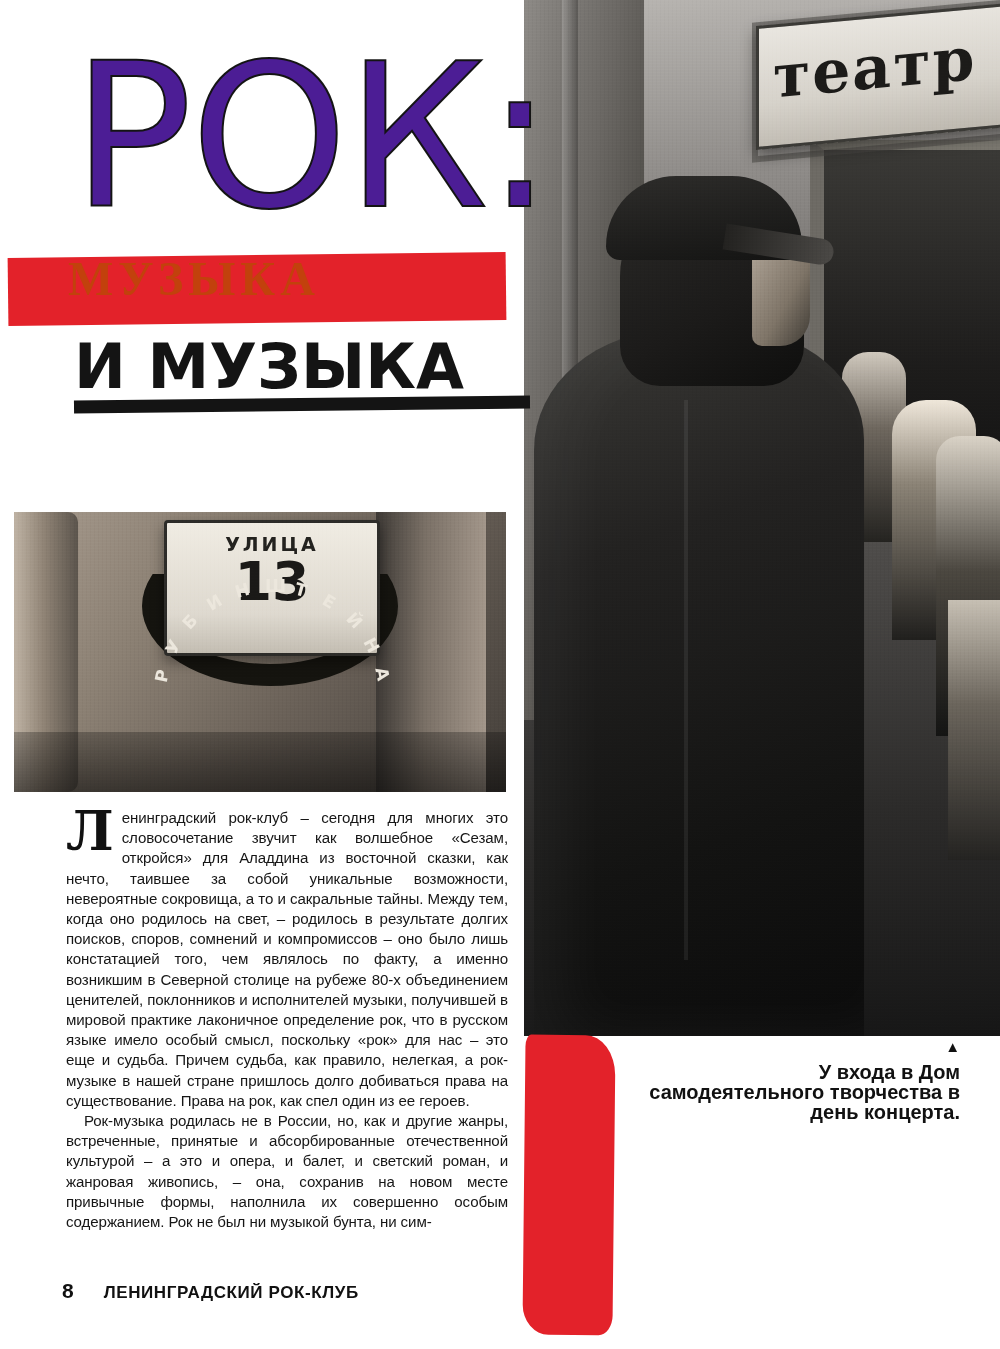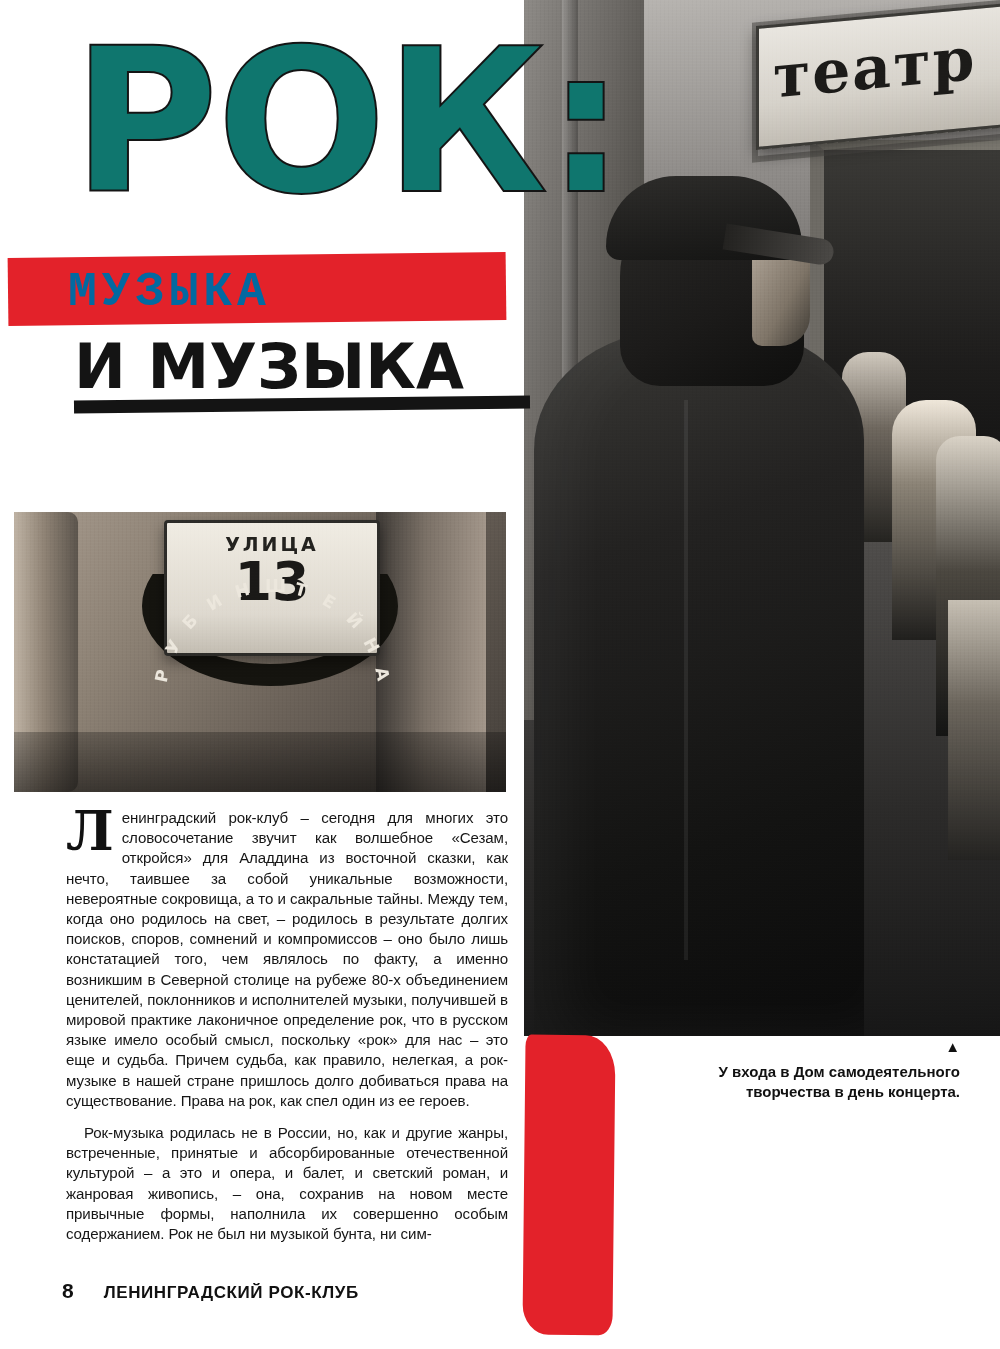--- a/index.html
+++ b/index.html
@@ -157,44 +157,44 @@
   }
 
   
   .title-wrap {
     position: absolute;
     left: 0; top: 0;
     width: 530px; height: 430px;
   }
   .title-rock {
     position: absolute;
-    left: 72px; top: 40px;
+    left: 72px; top: 55px;
     font-family: "DejaVu Sans", sans-serif;
-    font-weight: 700;
+    font-weight: 400;
     font-size: 200px;
     line-height: .82;
     letter-spacing: -2px;
-    color: #0f766e;
+    color: #4c1d95;
     -webkit-text-stroke: 2px #141414;
   }
   .red-bar {
     position: absolute;
     left: 8px; top: 255px;
     width: 498px; height: 68px;
     background: #e3222a;
     transform: rotate(-.7deg);
   }
   .title-muz {
     position: absolute;
-    left: 68px; top: 265px;
-    font-family: Liberation Mono, monospace;
+    left: 68px; top: 251px;
+    font-family: Liberation Serif, serif;
     font-weight: 700;
     font-size: 48px;
     letter-spacing: 5px;
-    color: #0369a1;
+    color: #c2410c;
   }
   .title-sud {
     position: absolute;
     left: 74px; top: 330px;
     font-family: "DejaVu Sans", sans-serif;
     font-weight: 700;
     font-size: 62px;
     letter-spacing: 0px;
     color: #141414;
   }
@@ -290,21 +290,21 @@
   }
   .article p {
     margin: 0;
     font-family: "Liberation Sans", sans-serif;
     font-size: 15.1px;
     line-height: 20.2px;
     text-align: justify;
     color: #161616;
     letter-spacing: -0.1px;
   }
-  .article p + p { text-indent: 18px; margin-top: 12px; }
+  .article p + p { text-indent: 18px; margin-top: 0; }
   .dropcap {
     float: left;
     font-family: "DejaVu Serif", serif;
     font-size: 54px;
     line-height: 42px;
     font-weight: 700;
     padding: 2px 8px 0 0;
     color: #111;
   }
 
@@ -317,21 +317,21 @@
   }
   .caption-arrow {
     font-size: 15px;
     line-height: 14px;
     color: #111;
     margin-bottom: 8px;
   }
   .caption-text {
     font-family: "Liberation Sans", sans-serif;
     font-weight: 700;
-    font-size: 15px;
+    font-size: 20px;
     line-height: 20px;
     color: #111;
   }
 
   
   .red-brush {
     position: absolute;
     left: 524px; top: 1035px;
     width: 90px; height: 300px;
     background: #e3222a;

